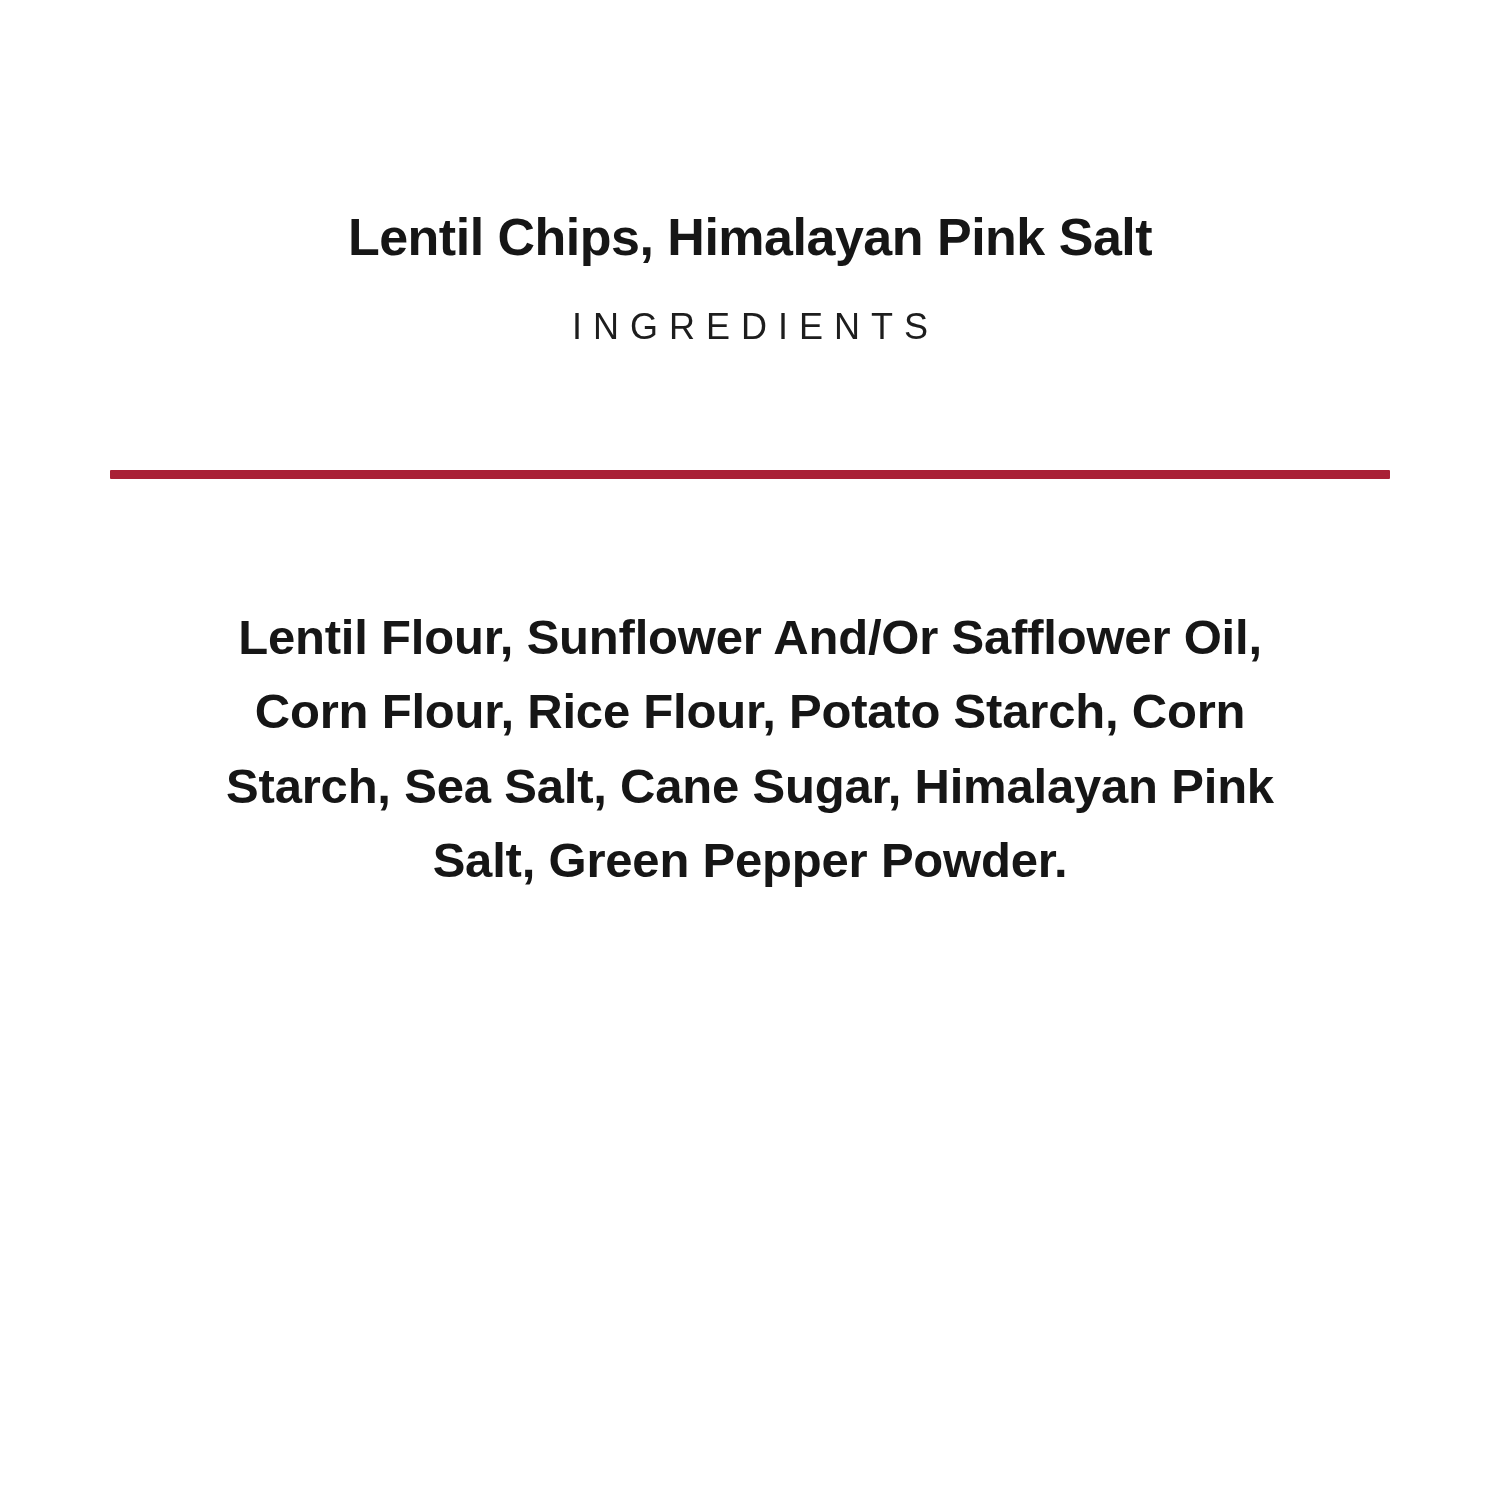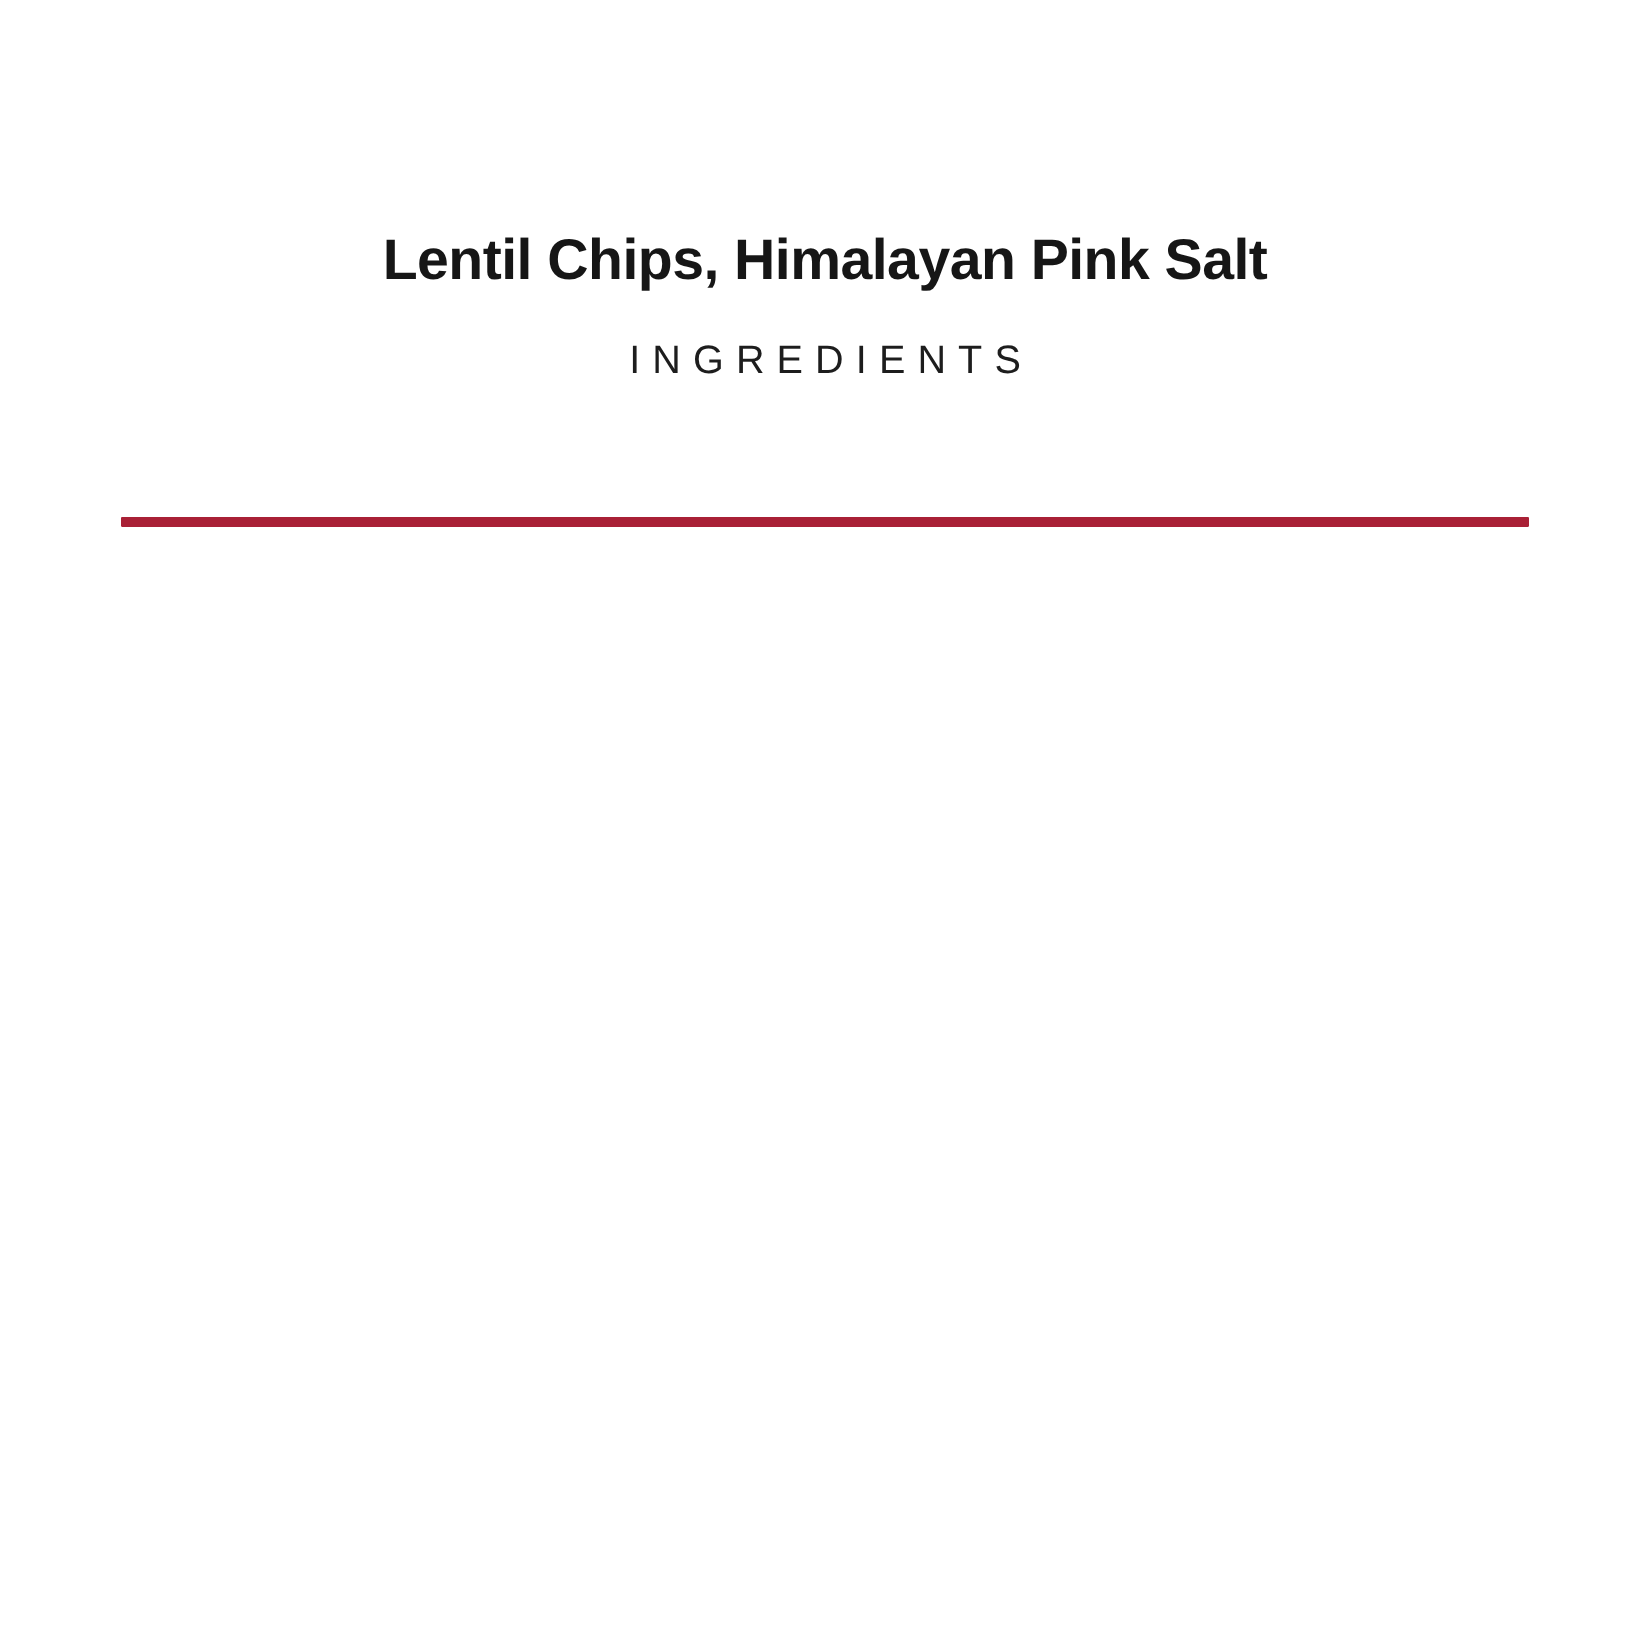--- a/index.html
+++ b/index.html
@@ -70,14 +70,15 @@
 <body>
 
 <div class="page">
 
   <div class="product-title">Lentil Chips, Himalayan Pink Salt</div>
 
   <div class="section-label">INGREDIENTS</div>
 
   <div class="divider"></div>
 
+  <div class="ingredients-body">Lentil Flour, Sunflower And/Or Safflower Oil, Corn Flour, Rice Flour, Potato Starch, Corn Starch, Sea Salt, Cane Sugar, Himalayan Pink Salt, Green Pepper Powder.</div>
 
 </div>
 
 </body></html>

